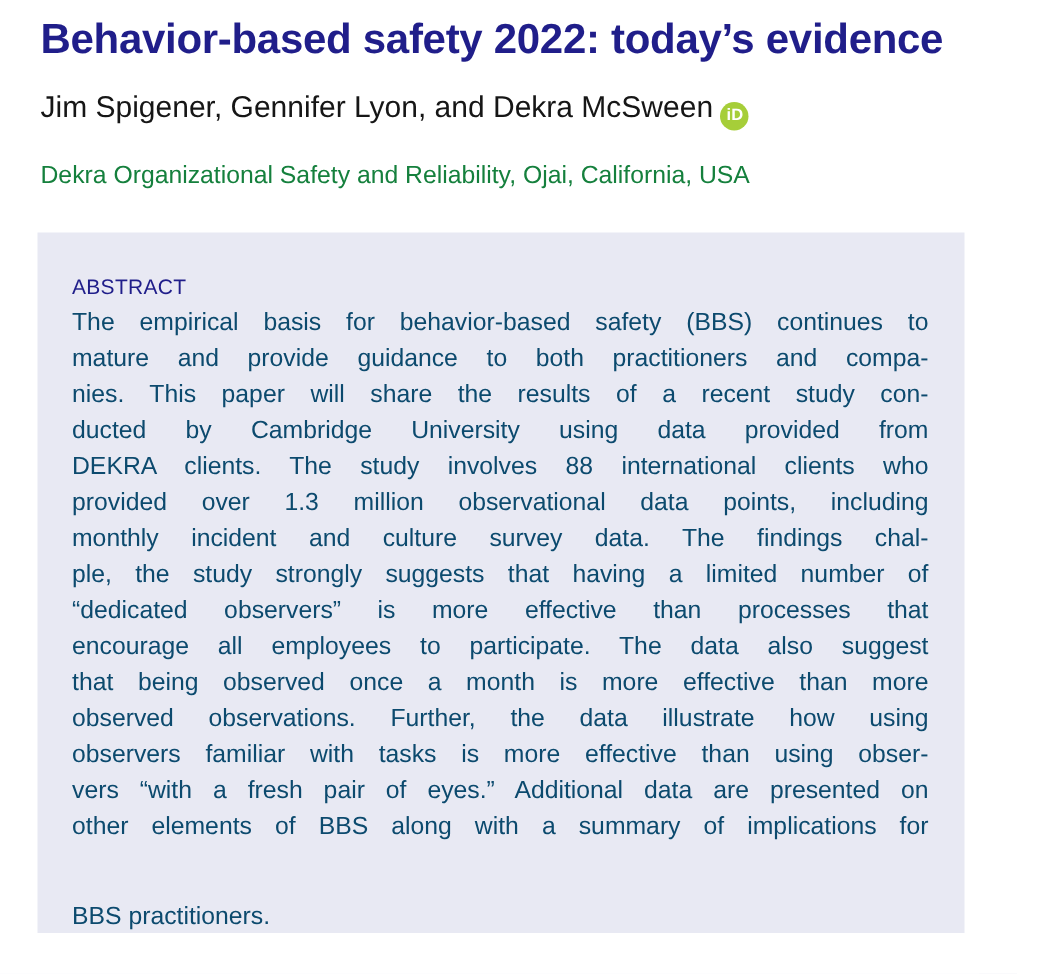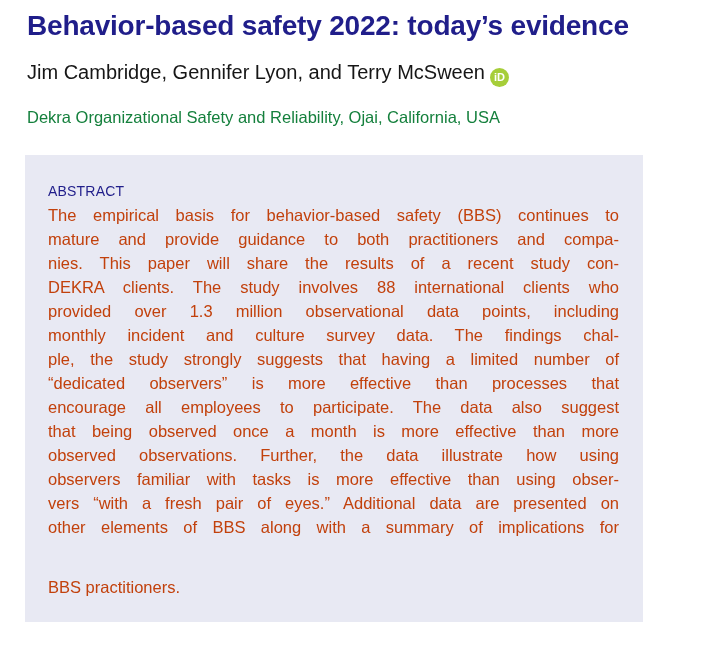--- a/index.html
+++ b/index.html
@@ -28,51 +28,52 @@
 
   .abstract-box {
     position: absolute; left: 25px; top: 155px; width: 618px; height: 467px;
     background: #e8e9f3; padding: 27px 24px 0 23px;
   }
   .abstract-heading {
     font-size: 14px; font-weight: normal; color: #201e8a;
     letter-spacing: 0.2px; line-height: 18px; margin-bottom: 3px;
   }
   .abstract-line {
-    font-size: 16.5px; line-height: 24px; color: #c2410c;
+    font-size: 16.5px; line-height: 24px; color: #0c4a6e;
     text-align: justify; text-align-last: justify;
   }
   .abstract-line.last-line { text-align-last: left; margin-top: 36px; }
 
   .keywords-col {
     position: absolute; left: 656px; top: 183px; white-space: nowrap;
   }
   .keywords-heading {
     font-size: 13.5px; font-weight: bold; color: #201e8a;
     line-height: 17px; margin-bottom: 3px; letter-spacing: 0.2px;
   }
   .keyword-item { font-size: 14px; line-height: 18px; color: #1a1a1a; }
 </style>
 </head>
 <body>
 
 <div class="page">
 
   <h1 class="article-title">Behavior-based safety 2022: today’s evidence</h1>
 
-  <div class="authors-line"><span>Jim Cambridge, Gennifer Lyon, and Terry McSween</span><span class="orcid-badge">iD</span>
+  <div class="authors-line"><span>Jim Spigener, Gennifer Lyon, and Dekra McSween</span><span class="orcid-badge">iD</span>
   </div>
 
   <div class="affiliation-line">Dekra Organizational Safety and Reliability, Ojai, California, USA</div>
 
   <div class="abstract-box">
     <div class="abstract-heading">ABSTRACT</div>
     <div class="abstract-line">The empirical basis for behavior-based safety (BBS) continues to</div>
     <div class="abstract-line">mature and provide guidance to both practitioners and compa-</div>
     <div class="abstract-line">nies. This paper will share the results of a recent study con-</div>
+    <div class="abstract-line">ducted by Cambridge University using data provided from</div>
     <div class="abstract-line">DEKRA clients. The study involves 88 international clients who</div>
     <div class="abstract-line">provided over 1.3 million observational data points, including</div>
     <div class="abstract-line">monthly incident and culture survey data. The findings chal-</div>
     <div class="abstract-line">ple, the study strongly suggests that having a limited number of</div>
     <div class="abstract-line">“dedicated observers” is more effective than processes that</div>
     <div class="abstract-line">encourage all employees to participate. The data also suggest</div>
     <div class="abstract-line">that being observed once a month is more effective than more</div>
     <div class="abstract-line">observed observations. Further, the data illustrate how using</div>
     <div class="abstract-line">observers familiar with tasks is more effective than using obser-</div>
     <div class="abstract-line">vers “with a fresh pair of eyes.” Additional data are presented on</div>

